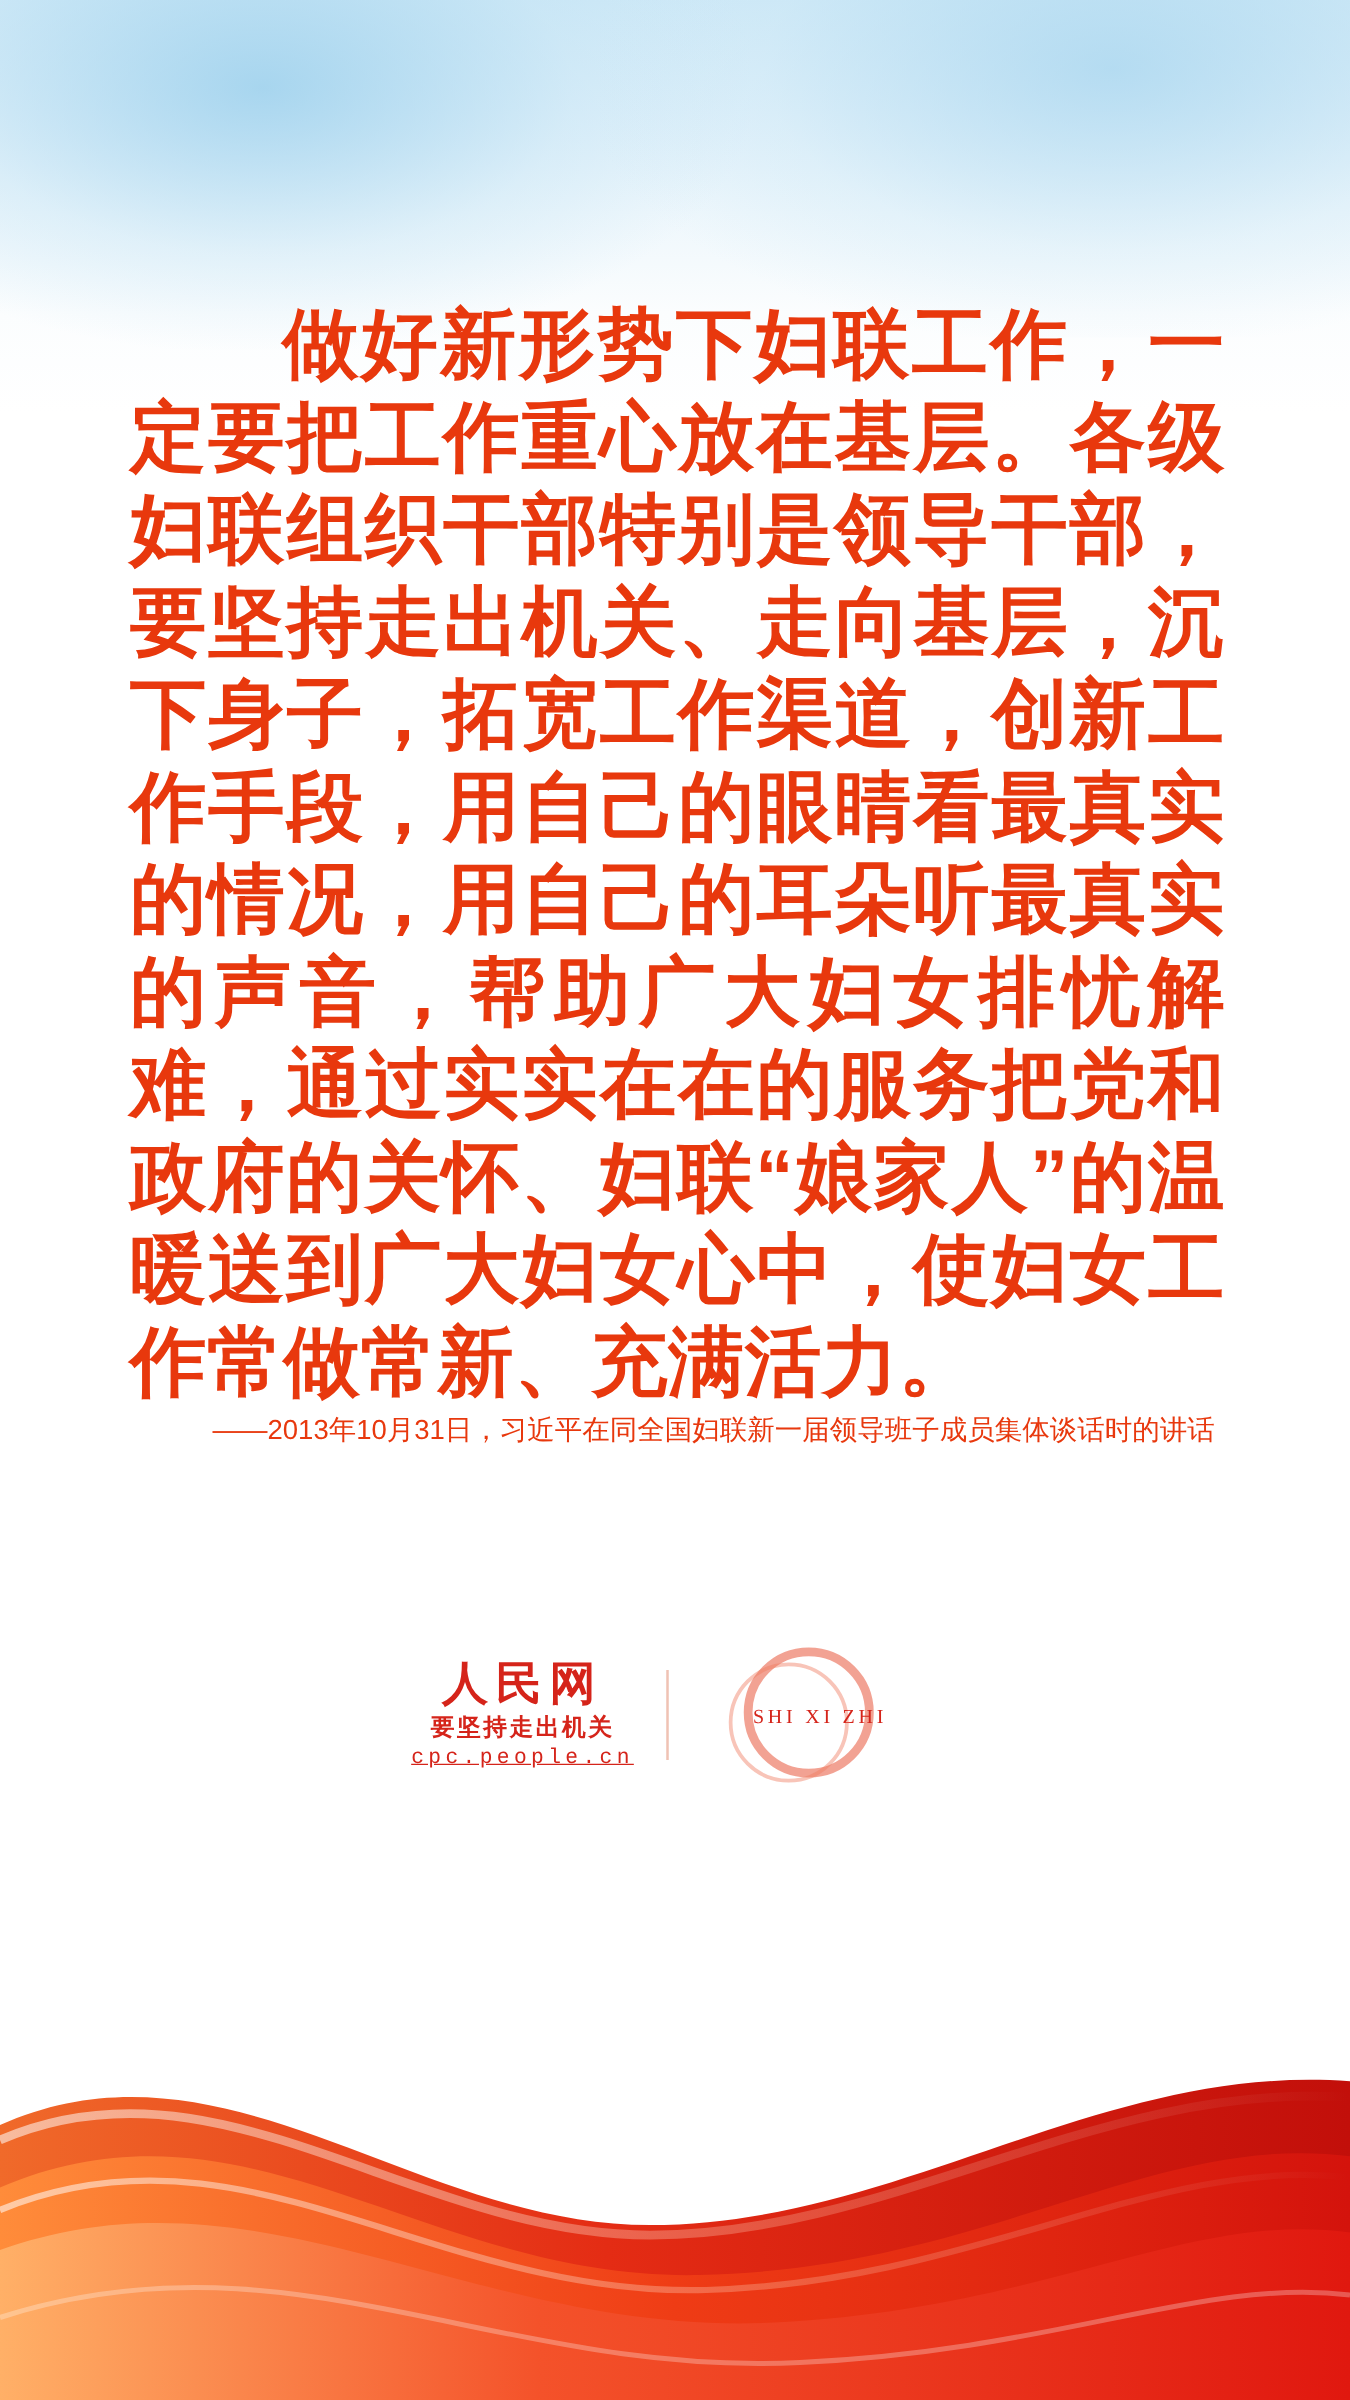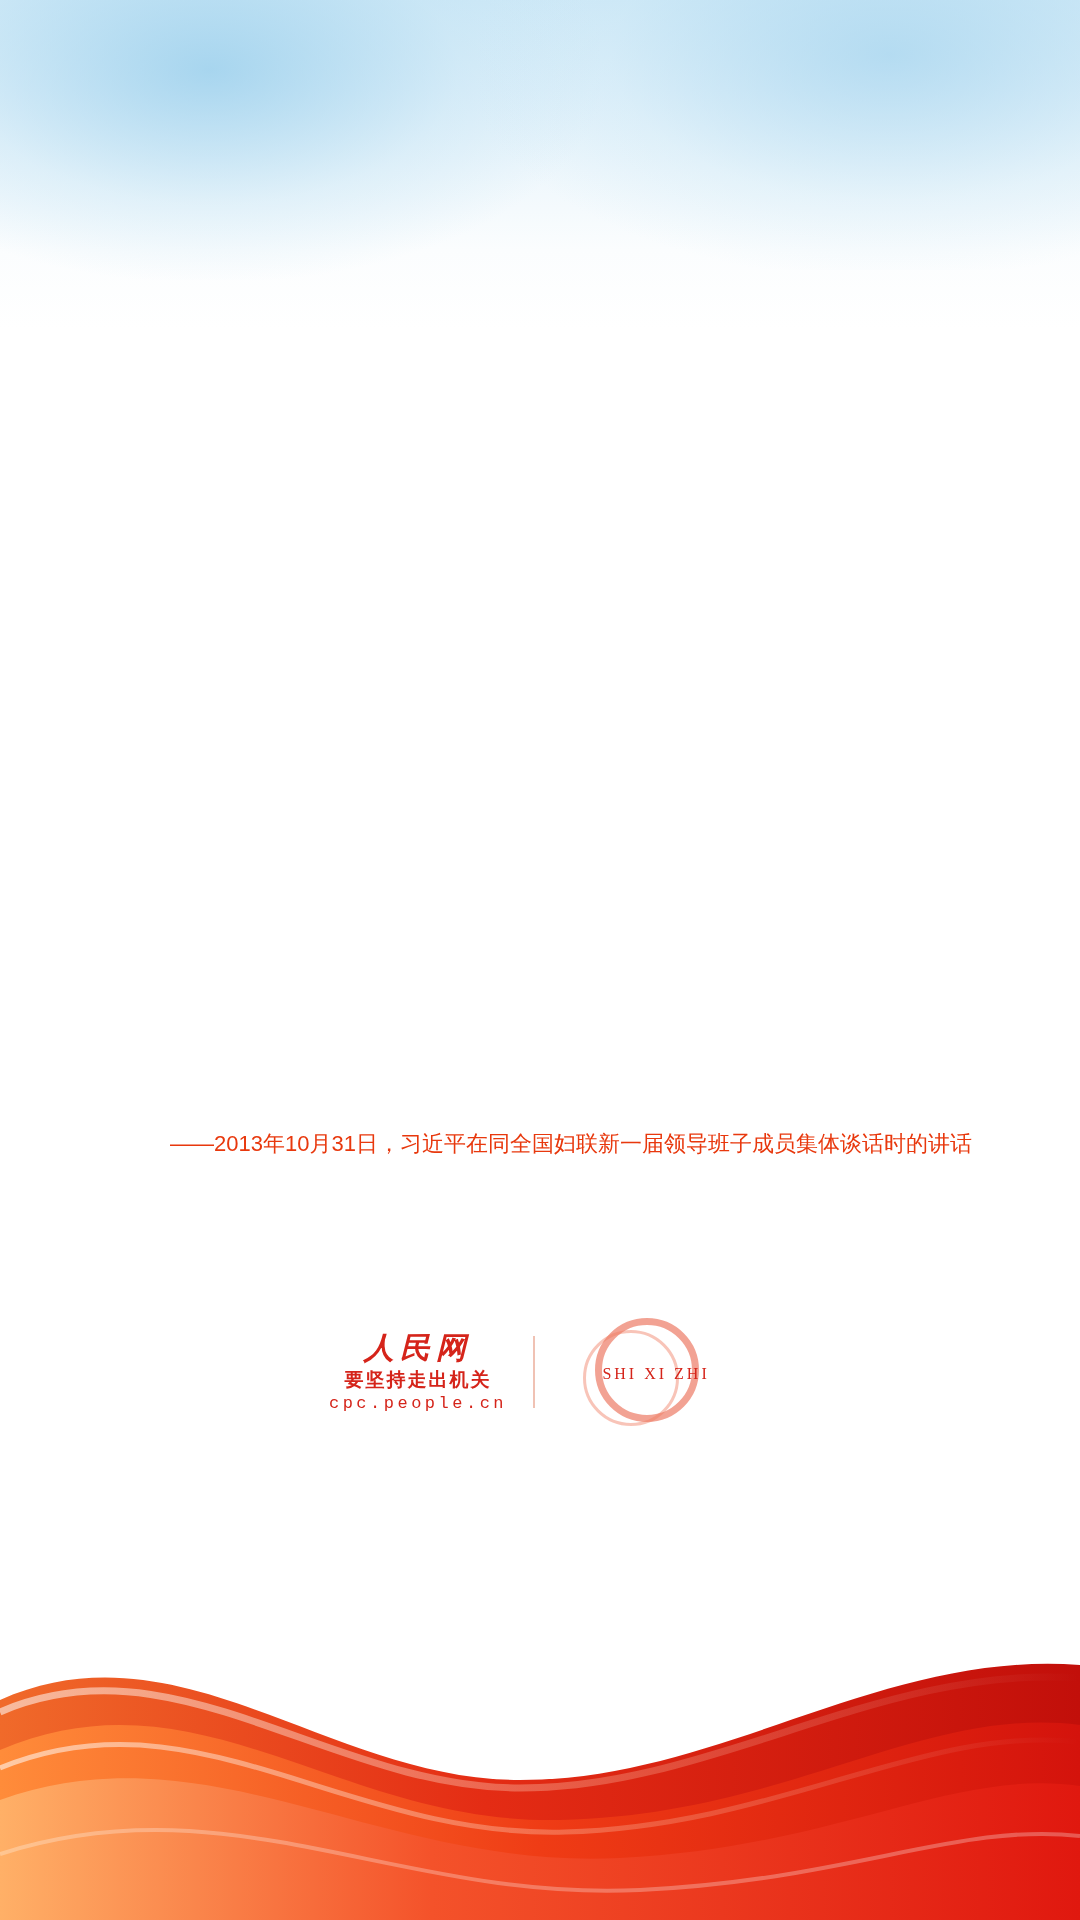--- a/index.html
+++ b/index.html
@@ -90,41 +90,41 @@
     justify-content: center;
     gap: 26px;
   }
   .people-logo {
     display: flex;
     flex-direction: column;
     align-items: center;
     line-height: 1;
   }
   .people-logo .cn {
-    font-size: 30px;
+    font-size: 37px;
     font-weight: 700;
     color: #d5241a;
     letter-spacing: 6px;
     font-family: "Liberation Serif", "DejaVu Serif", serif;
-    font-style: italic;
   }
   .people-logo .cn-sub {
     margin-top: 7px;
     font-size: 19px;
     color: #d5241a;
     letter-spacing: 2px;
     font-weight: 700;
     font-family: "Liberation Sans", sans-serif;
   }
   .people-logo .en {
     margin-top: 6px;
     font-size: 17px;
     color: #d5241a;
     letter-spacing: 3.5px;
     font-family: "Liberation Mono", "DejaVu Sans Mono", monospace;
+    text-decoration: underline;
   }
   .divider {
     width: 2px;
     height: 72px;
     background: #f0c2b4;
   }
   .shixizhi {
     position: relative;
     width: 190px;
     height: 120px;
@@ -187,20 +187,21 @@
 </head>
 <body>
 
 <div class="poster">
 
   <div class="top-glow-left"></div>
   <div class="top-glow-right"></div>
 
   <div class="content">
 
+    <div class="quote">做好新形势下妇联工作，一定要把工作重心放在基层。各级妇联组织干部特别是领导干部，要坚持走出机关、走向基层，沉下身子，拓宽工作渠道，创新工作手段，用自己的眼睛看最真实的情况，用自己的耳朵听最真实的声音，帮助广大妇女排忧解难，通过实实在在的服务把党和政府的关怀、妇联“娘家人”的温暖送到广大妇女心中，使妇女工作常做常新、充满活力。</div>
 
     <div class="attribution">——2013年10月31日，习近平在同全国妇联新一届领导班子成员集体谈话时的讲话</div>
 
     <div class="logo-row">
 
       <div class="people-logo">
         <div class="cn">人民网</div>
         <div class="cn-sub">要坚持走出机关</div>
         <div class="en">cpc.people.cn</div>
       </div>

